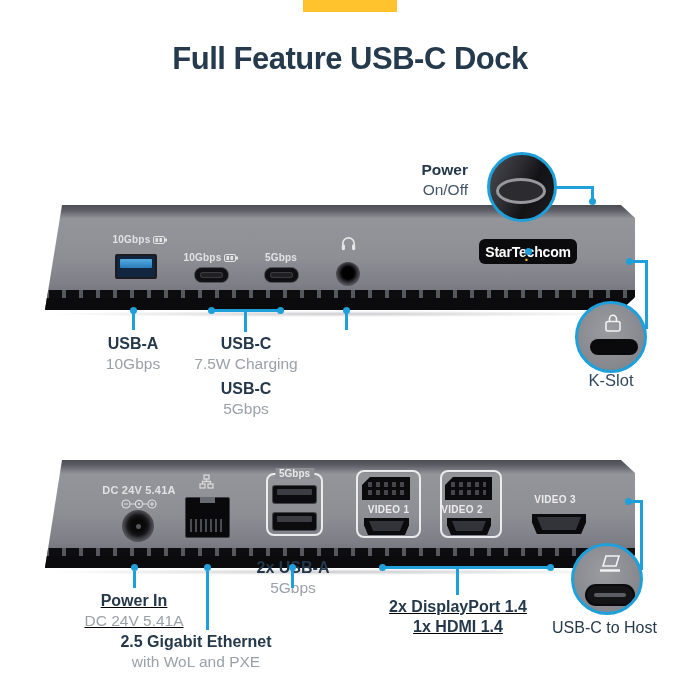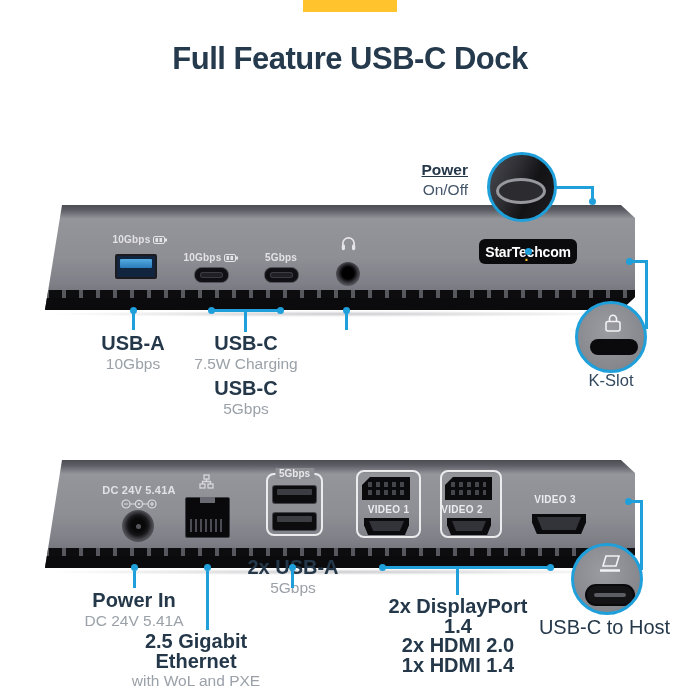--- a/index.html
+++ b/index.html
@@ -1,20 +1,20 @@
 <!DOCTYPE html>
 <html><head>
 <meta charset="utf-8">
 <style>
   * { margin:0; padding:0; box-sizing:border-box; }
   body { background:#e9e9e9; font-family:"Liberation Sans", sans-serif; }
   #canvas { position:relative; width:700px; height:700px; background:#ffffff; overflow:hidden; margin:0 auto; }
 
   
-  .t { font-size:20px; font-weight:700; color:#24384a; line-height:19.5px; }
+  .t { font-size:16px; font-weight:700; color:#24384a; line-height:19.5px; }
   .s { font-size:15.5px; font-weight:400; color:#9aa1a8; line-height:19.5px; }
   .col { position:absolute; text-align:center; }
 
   
   .yellow-bar { position:absolute; left:303px; top:0; width:94px; height:12px; background:#ffc42d; }
   .page-title { position:absolute; left:0; top:41px; width:700px; text-align:center;
                 font-size:31px; font-weight:700; color:#253a4c; letter-spacing:-0.5px; }
 
   
   .dock { position:absolute; left:45px; width:590px; height:105px;
@@ -127,21 +127,21 @@
       <span>StarTech</span>
         <span class="dot">.</span>
         <span>com</span>
     </div>
 
     <div class="dock-vents"></div>
   </div>
   <div class="dock-shadow" style="top:311px;"></div>
 
   <div class="col" style="left:368px; top:160px; width:100px; text-align:right;">
-    <div class="t" style="font-size:15.5px;text-decoration:underline;">Power</div>
+    <div class="t" style="font-size:15.5px;">Power</div>
     <div style="font-size:15.5px; color:#44566a; line-height:19px;">On/Off</div>
   </div>
   <div class="zoom-circle zc-dark" style="left:487px; top:152px; width:70px; height:70px;">
     <div class="power-oval"></div>
   </div>
   <div class="hline" style="left:556px; top:186px; width:38px;"></div>
   <div class="vline" style="left:591px; top:186px; height:15px;"></div>
   <div class="dot" style="left:589px; top:198px;"></div>
 
   <div class="dot" style="left:626px; top:258px;"></div>
@@ -240,21 +240,21 @@
       <path d="M2 16.5 h20" stroke="#f2f2f4" stroke-width="2.4"></path>
     </svg>
     <div class="usbc-host" style="left:13px; top:40px; width:46px; height:18px;"></div>
   </div>
   <div class="col" style="left:532px; top:618px; width:145px;">
     <div class="t" style="font-weight:400;">USB-C to Host</div>
   </div>
 
   <div class="dot" style="left:131px; top:564px;"></div>
   <div class="vline" style="left:133px; top:571px; height:17px;"></div>
-  <div class="col" style="left:74px; top:591px; width:120px;">
+  <div class="col" style="left:74px; top:591px; width:120px;text-decoration:underline;">
     <div class="t">Power In</div>
     <div class="s">DC 24V 5.41A</div>
   </div>
 
   <div class="dot" style="left:204px; top:564px;"></div>
   <div class="vline" style="left:206px; top:571px; height:59px;"></div>
   <div class="col" style="left:111px; top:632px; width:170px;">
     <div class="t">2.5 Gigabit Ethernet</div>
     <div class="s">with WoL and PXE</div>
   </div>
@@ -263,19 +263,18 @@
   <div class="vline" style="left:291px; top:571px; height:17px;"></div>
   <div class="col" style="left:233px; top:558px; width:120px;">
     <div class="t">2x USB-A</div>
     <div class="s">5Gbps</div>
   </div>
 
   <div class="dot" style="left:379px; top:564px;"></div>
   <div class="dot" style="left:547px; top:564px;"></div>
   <div class="hline" style="left:382px; top:566px; width:169px;"></div>
   <div class="vline" style="left:456px; top:566px; height:29px;"></div>
-  <div class="col" style="left:378px; top:597px; width:160px;">
+  <div class="col" style="left:378px; top:597px; width:160px;text-decoration:underline;">
     <div class="t">2x DisplayPort 1.4</div>
-    <div class="t">2x HDMI 2.0</div>
     <div class="t">1x HDMI 1.4</div>
   </div>
 
 </div>
 
 </body></html>

